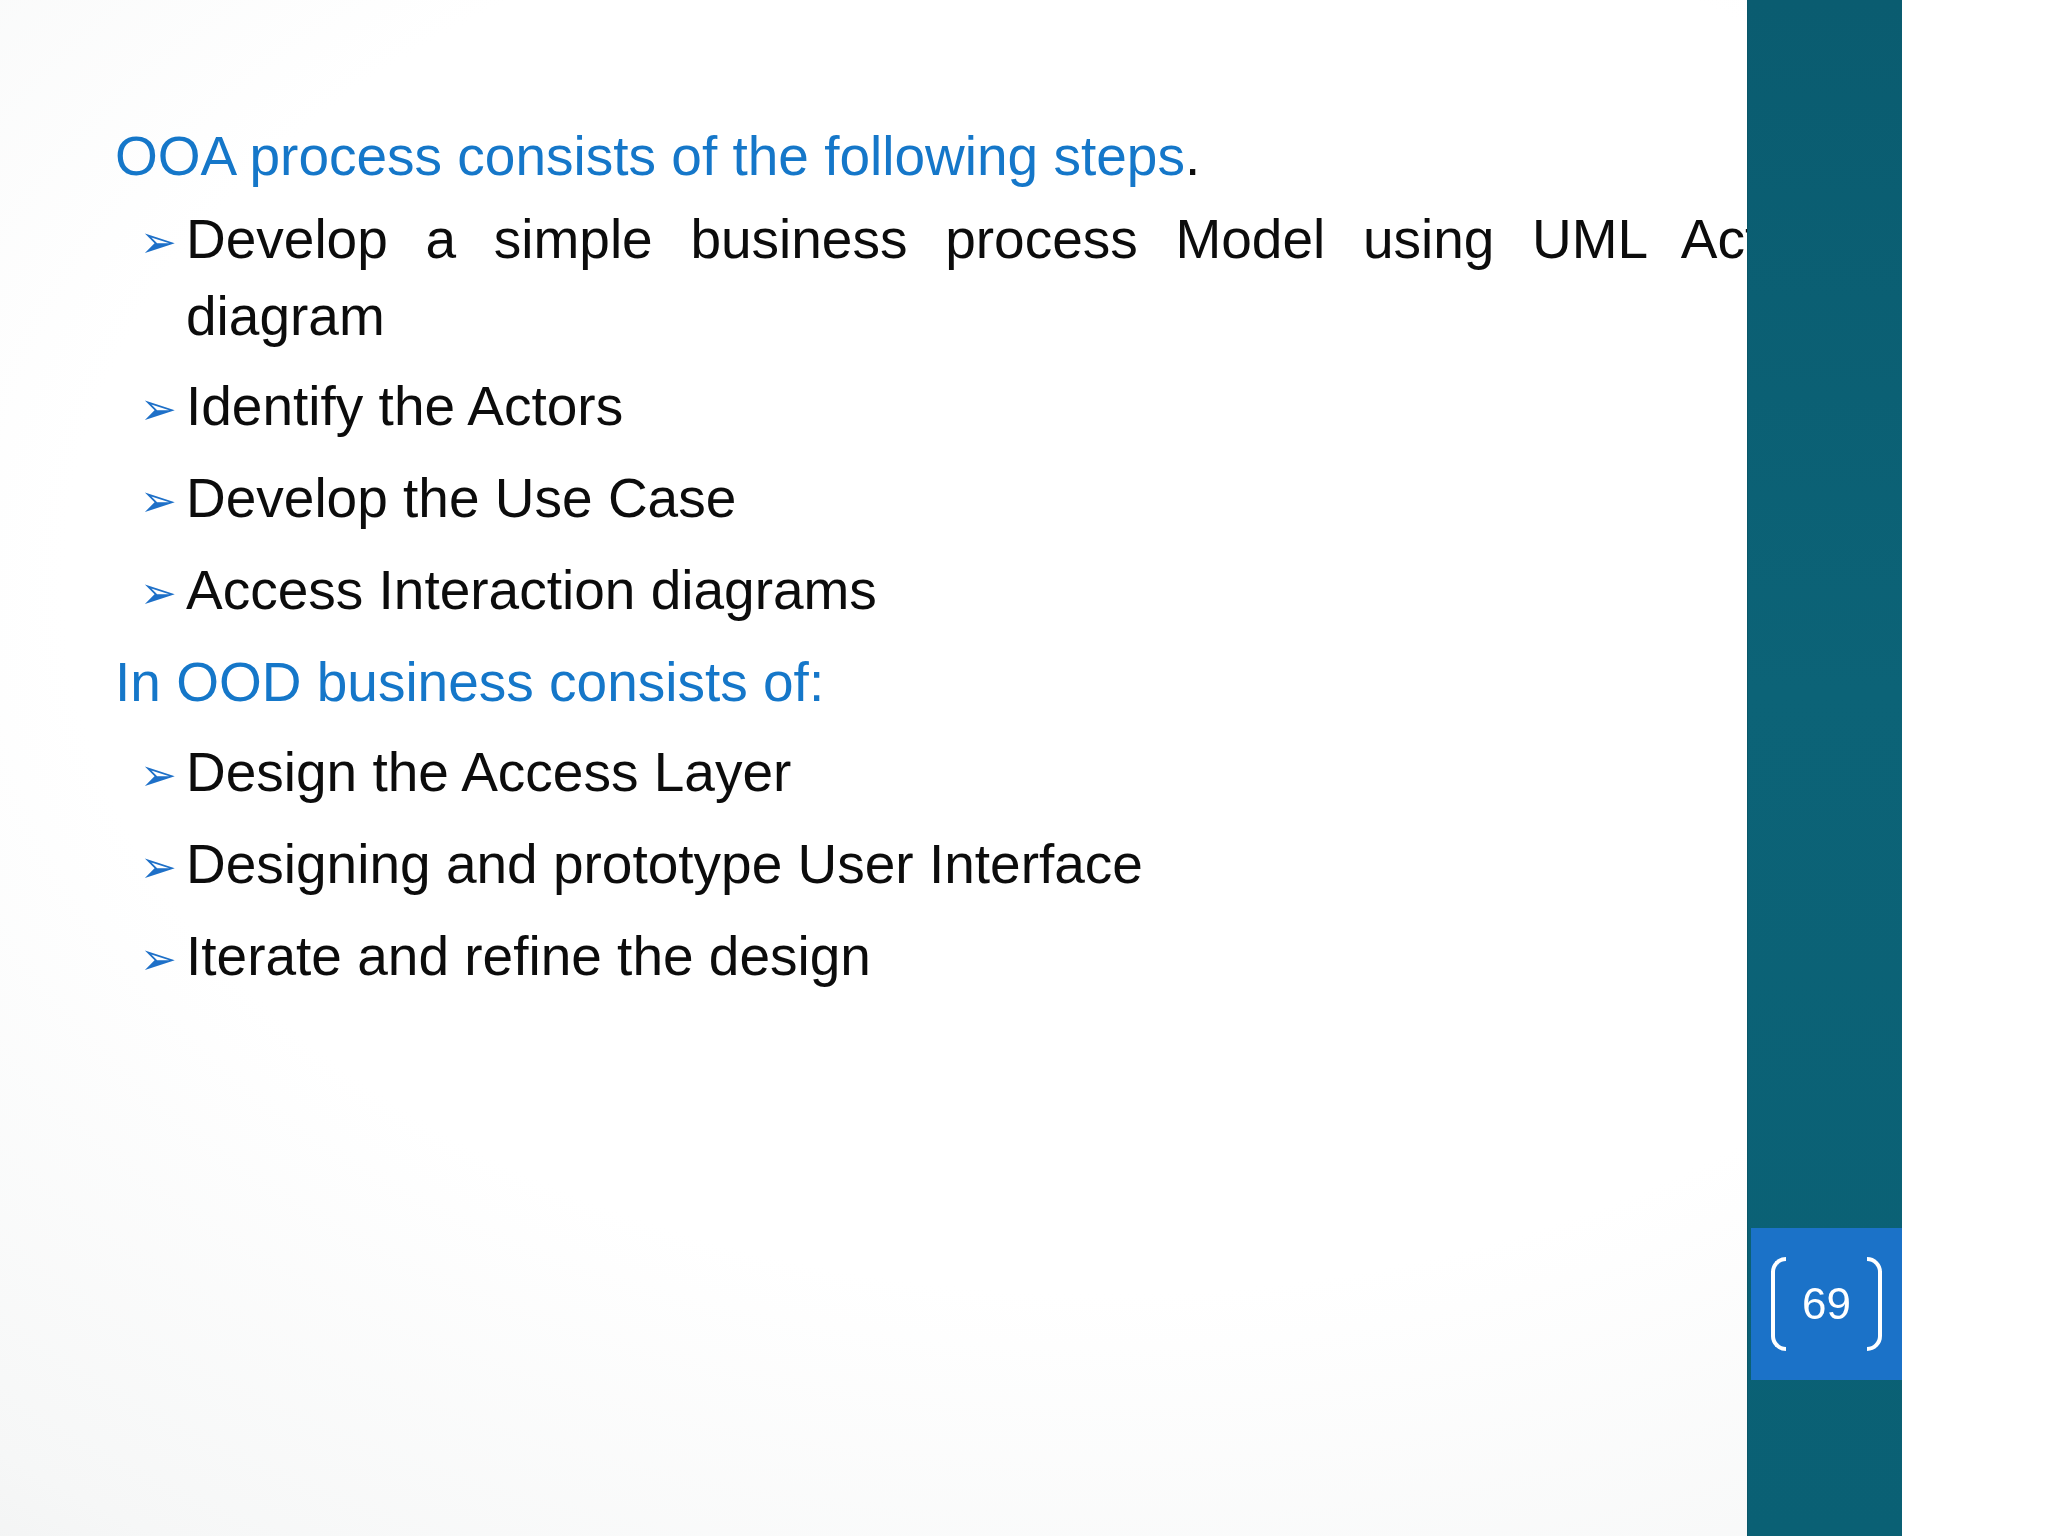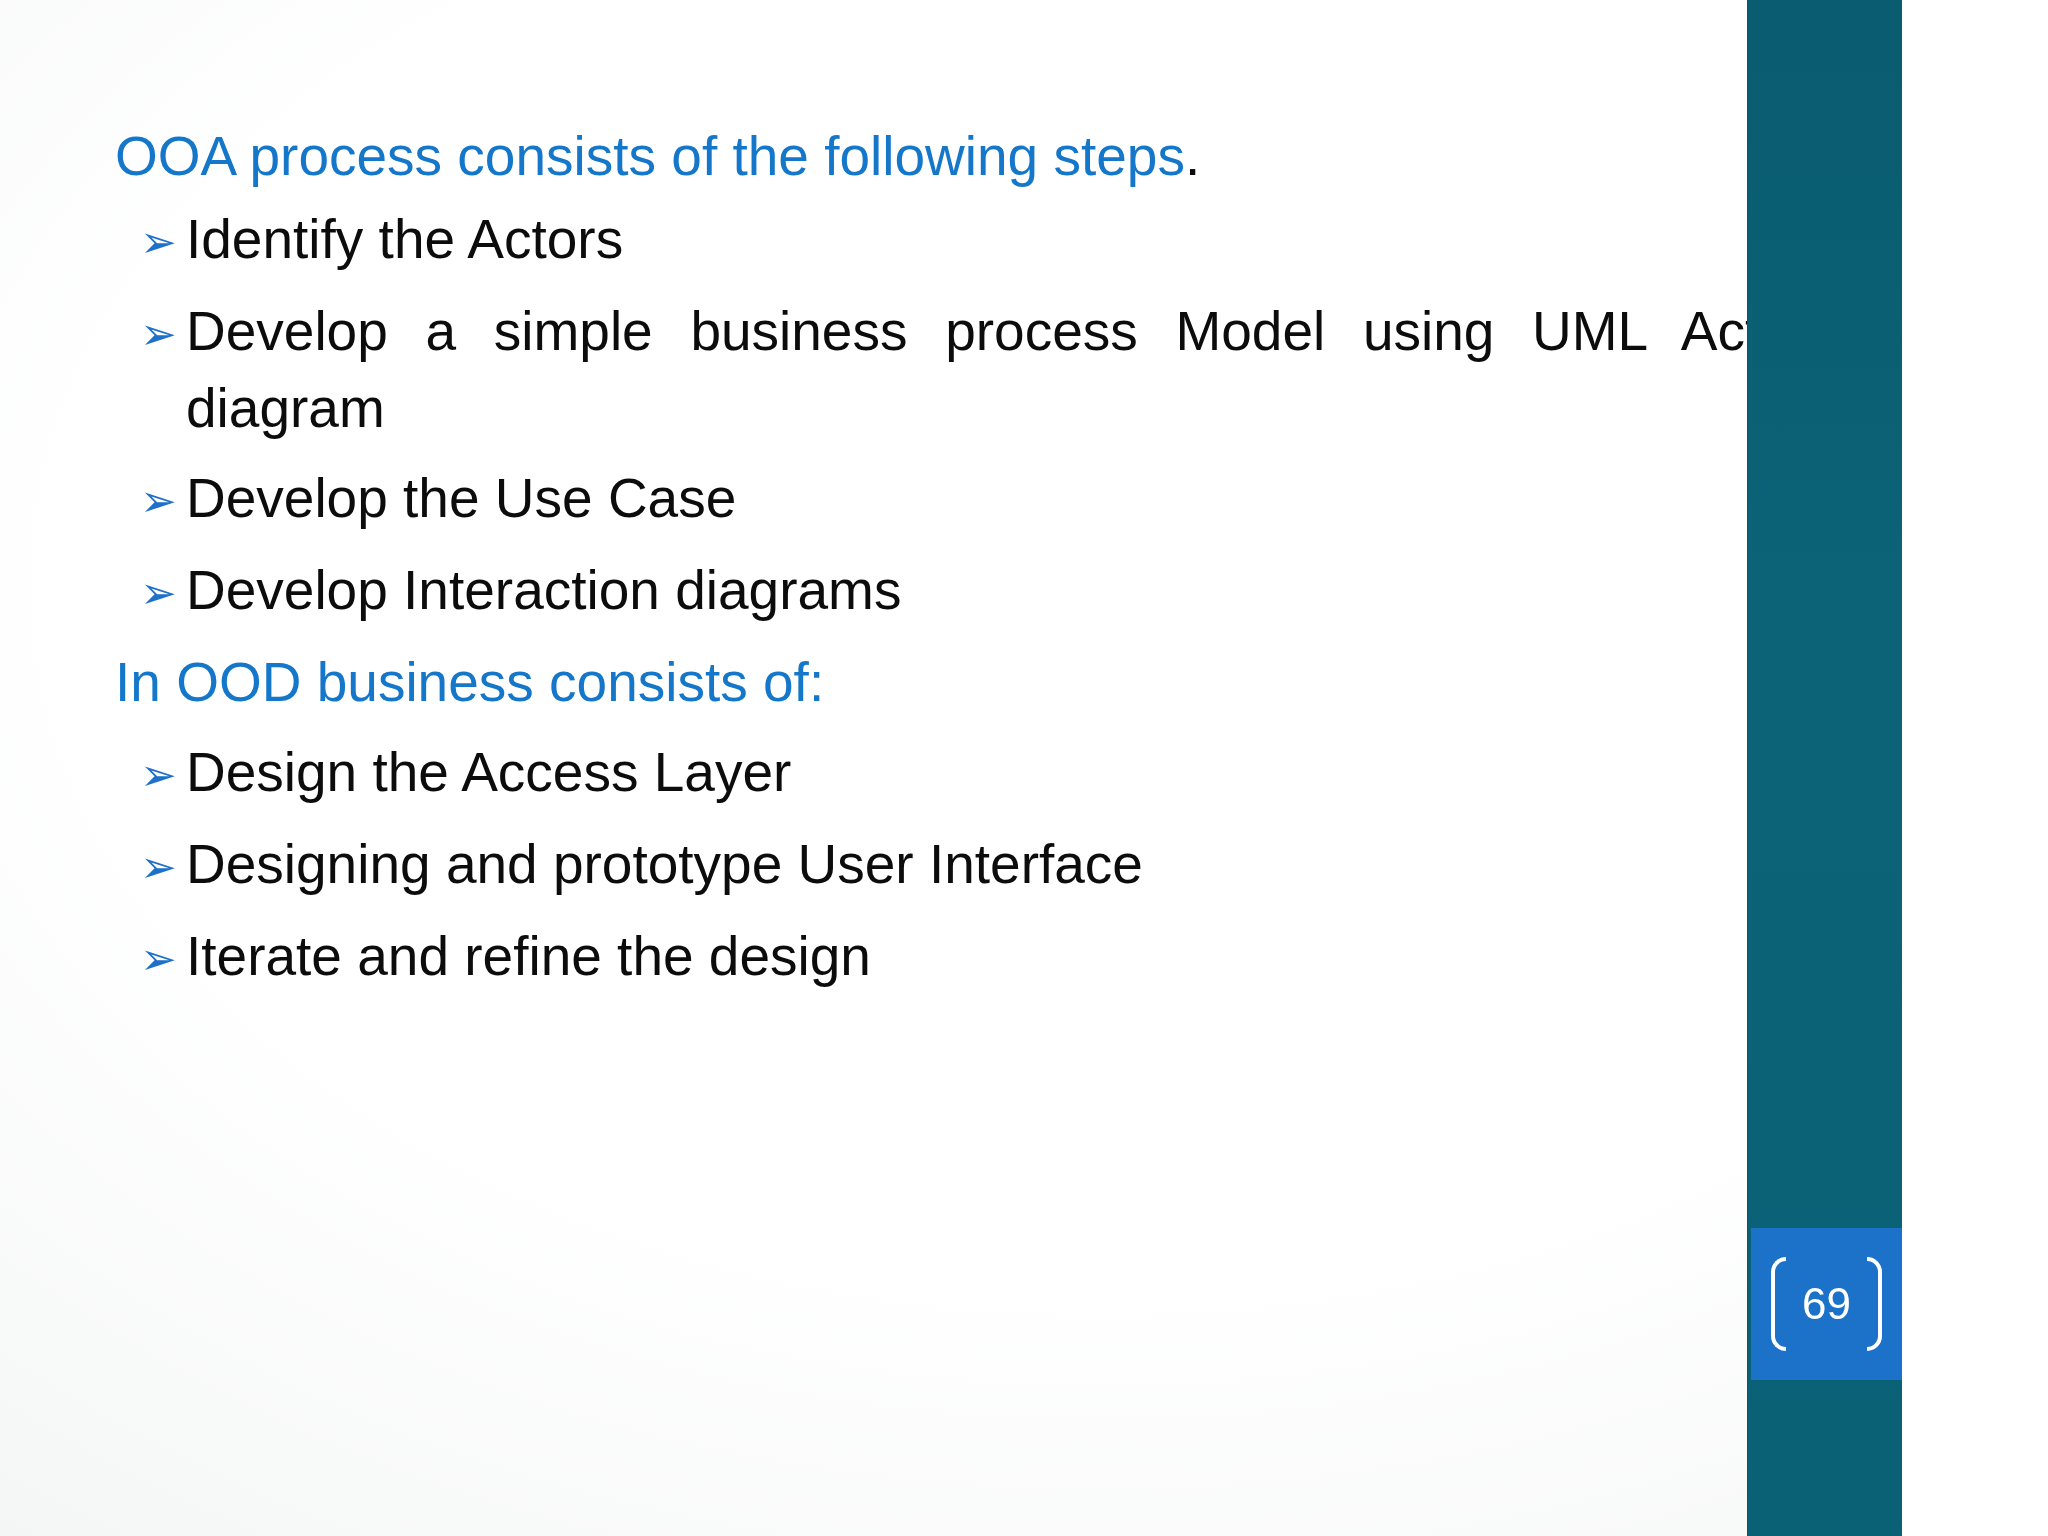--- a/index.html
+++ b/index.html
@@ -101,27 +101,27 @@
 </style>
 </head>
 <body>
 
 <div class="slide">
 
   <div class="content">
 
     <div class="heading"><span>OOA process consists of the following steps</span><span class="period">.</span></div>
 
+    <div class="bullet"><span class="glyph">➢</span><span>Develop a simple business process Model using UML Activity diagram</span></div>
+
     <div class="bullet"><span class="glyph">➢</span><span>Identify the Actors</span></div>
-
-    <div class="bullet"><span class="glyph">➢</span><span>Develop a simple business process Model using UML Activity diagram</span></div>
 
     <div class="bullet"><span class="glyph">➢</span><span>Develop the Use Case</span></div>
 
-    <div class="bullet"><span class="glyph">➢</span><span>Develop Interaction diagrams</span></div>
+    <div class="bullet"><span class="glyph">➢</span><span>Access Interaction diagrams</span></div>
 
 
     <div class="subheading">In OOD business consists of:</div>
 
 
     <div class="bullet"><span class="glyph">➢</span><span>Design the Access Layer</span></div>
 
     <div class="bullet"><span class="glyph">➢</span><span>Designing and prototype User Interface</span></div>
 
 

